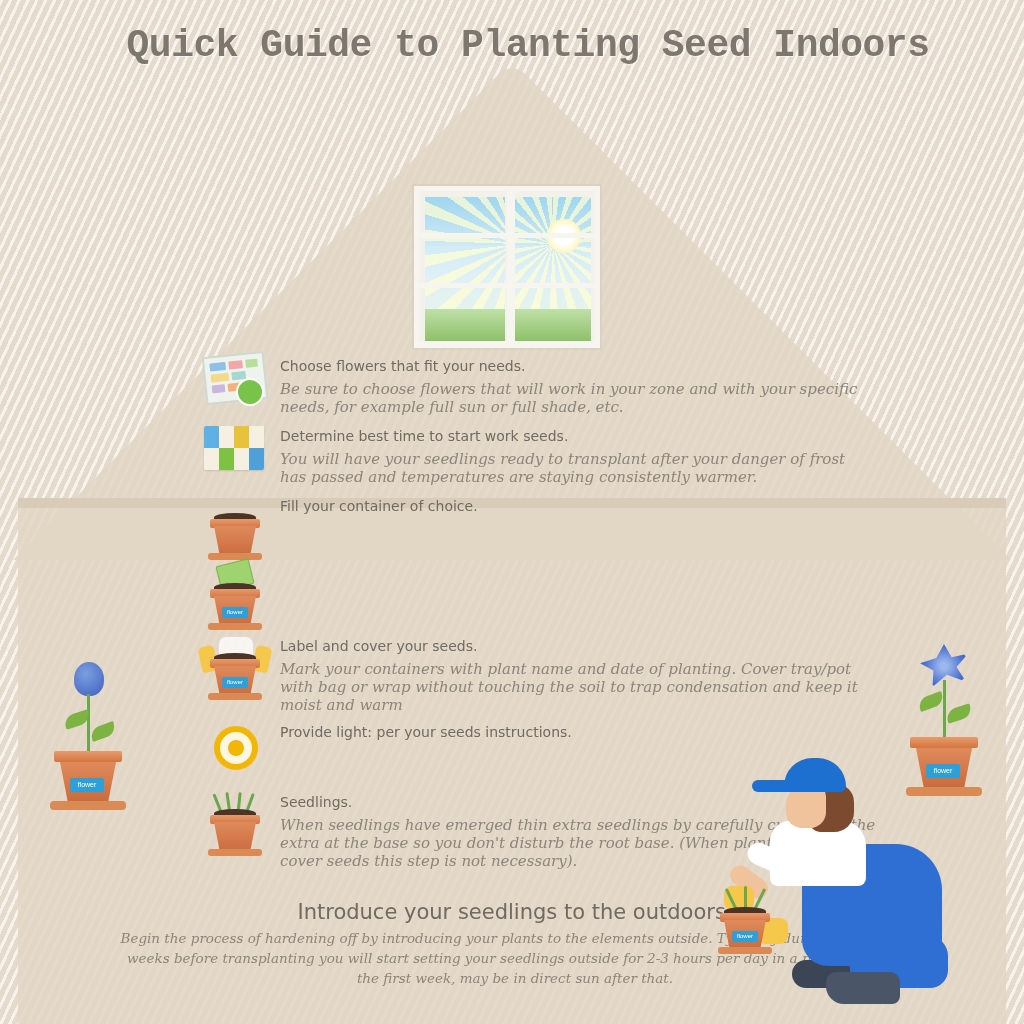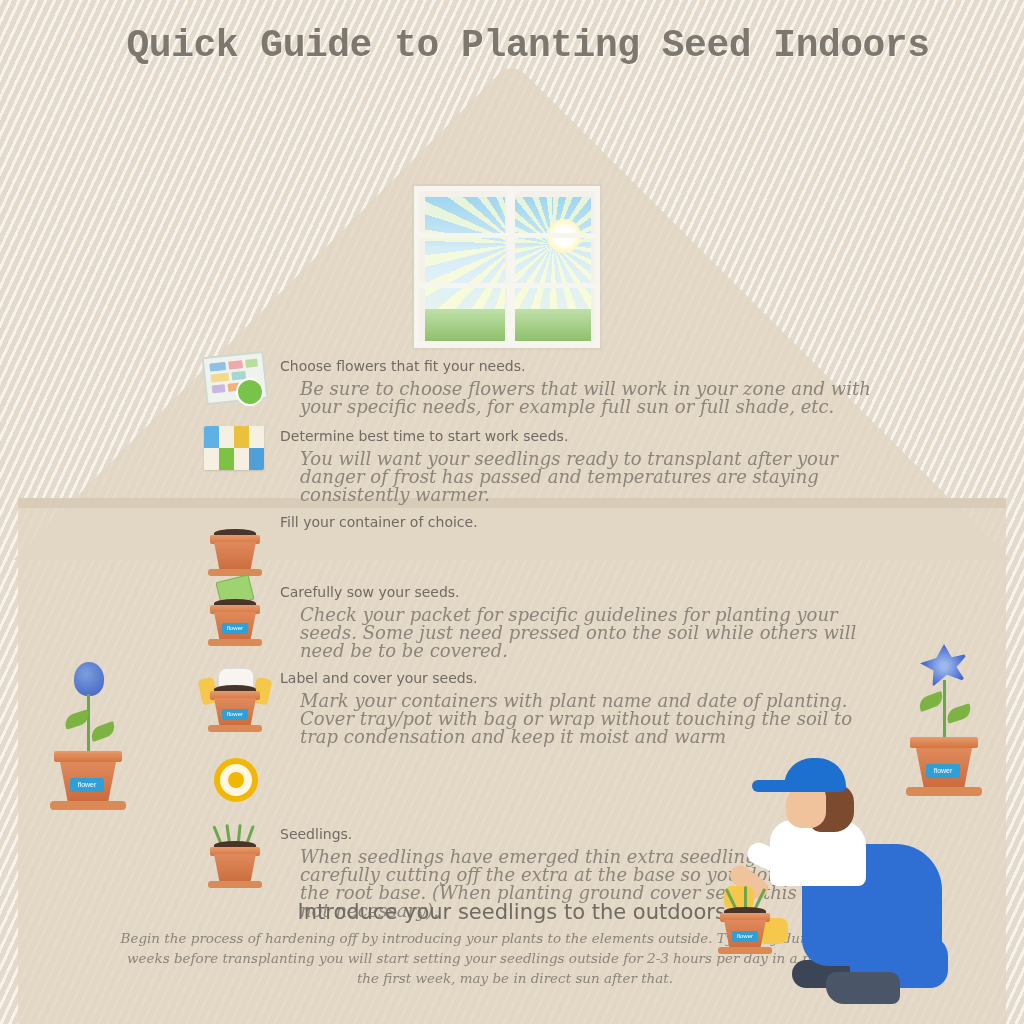--- a/index.html
+++ b/index.html
@@ -190,24 +190,23 @@
   .step-head {
     font-family: "DejaVu Sans", sans-serif;
     font-size: 14px;
     color: #6f6a62;
     line-height: 24px;
     margin-bottom: 2px;
   }
   .step-body {
     font-family: "DejaVu Serif", serif;
     font-style: italic;
-    font-size: 18px;
+    font-size: 15px;
     line-height: 18px;
     color: #8b857b;
-    margin-left: 20px;
   }
 
   
   .pot {
     position: absolute;
     left: 18px;
     bottom: 2px;
     width: 42px;
     height: 30px;
     background: linear-gradient(180deg,#e08a5b,#c96b3d);
@@ -535,21 +534,21 @@
           <span style="background:#e8c23c;"></span>
           <span style="background:#f5f0e2;"></span>
           <span style="background:#f5f0e2;"></span>
           <span style="background:#7dc242;"></span>
           <span style="background:#f5f0e2;"></span>
           <span style="background:#4f9fd8;"></span>
         </div>
       </div>
       <div class="step-text">
         <div class="step-head">Determine best time to start work seeds.</div>
-        <div class="step-body">You will want your seedlings ready to transplant after your danger of frost has passed and temperatures are staying consistently warmer.</div>
+        <div class="step-body">You will have your seedlings ready to transplant after your danger of frost has passed and temperatures are staying consistently warmer.</div>
       </div>
     </div>
 
     <div class="step">
       <div class="step-icon">
         <div class="soil"></div>
         <div class="pot-rim"></div>
         <div class="pot"></div>
         <div class="saucer"></div>
       </div>
@@ -563,24 +562,20 @@
         <div class="seed-packet-small" style="transform:rotate(-14deg);"></div>
         <div class="seed-dot" style="left:30px;top:24px;"></div>
         <div class="seed-dot" style="left:38px;top:30px;"></div>
         <div class="seed-dot" style="left:28px;top:34px;"></div>
         <div class="soil"></div>
         <div class="pot-rim"></div>
         <div class="pot"></div>
         <div class="tag">flower</div>
         <div class="saucer"></div>
       </div>
-      <div class="step-text">
-        <div class="step-head">Carefully sow your seeds.</div>
-        <div class="step-body">Check your packet for specific guidelines for planting your seeds.  Some just need pressed onto the soil while others will need be to be covered.</div>
-      </div>
     </div>
 
     <div class="step">
       <div class="step-icon">
         <div class="wrap"></div>
         <div class="glove" style="left:4px;top:14px;transform:rotate(-12deg);"></div>
         <div class="glove" style="left:58px;top:14px;transform:rotate(12deg);"></div>
         <div class="soil"></div>
         <div class="pot-rim"></div>
         <div class="pot"></div>
@@ -591,20 +586,21 @@
         <div class="step-head">Label and cover your seeds.</div>
         <div class="step-body">Mark your containers with plant name and date of planting. Cover tray/pot with bag or wrap without touching the soil to trap condensation and keep it moist and warm</div>
       </div>
     </div>
 
     <div class="step">
       <div class="step-icon">
         <div class="sun-icon"></div>
       </div>
       <div class="step-text">
+        <div class="step-head">Provide light: per your seeds instructions.</div>
       </div>
     </div>
 
     <div class="step">
       <div class="step-icon">
         <div class="blade" style="left:26px;transform:rotate(-22deg);"></div>
         <div class="blade" style="left:33px;transform:rotate(-8deg);"></div>
         <div class="blade" style="left:40px;transform:rotate(6deg);"></div>
         <div class="blade" style="left:47px;transform:rotate(20deg);"></div>
         <div class="soil"></div>

